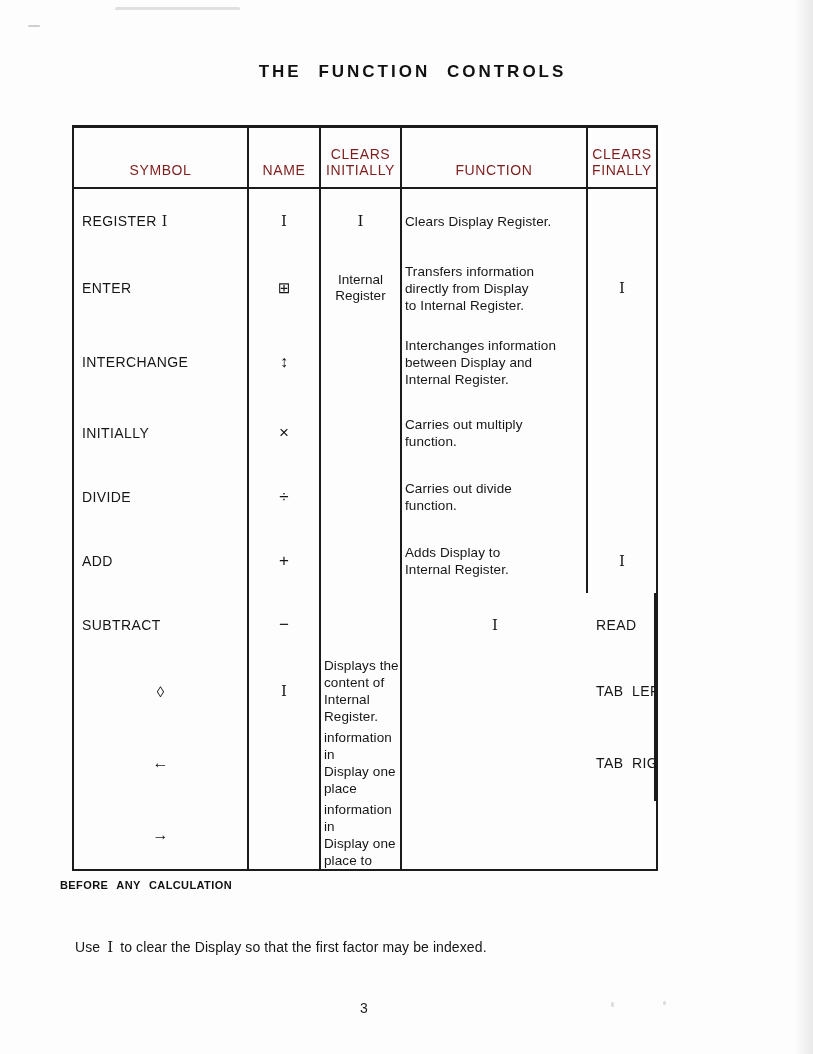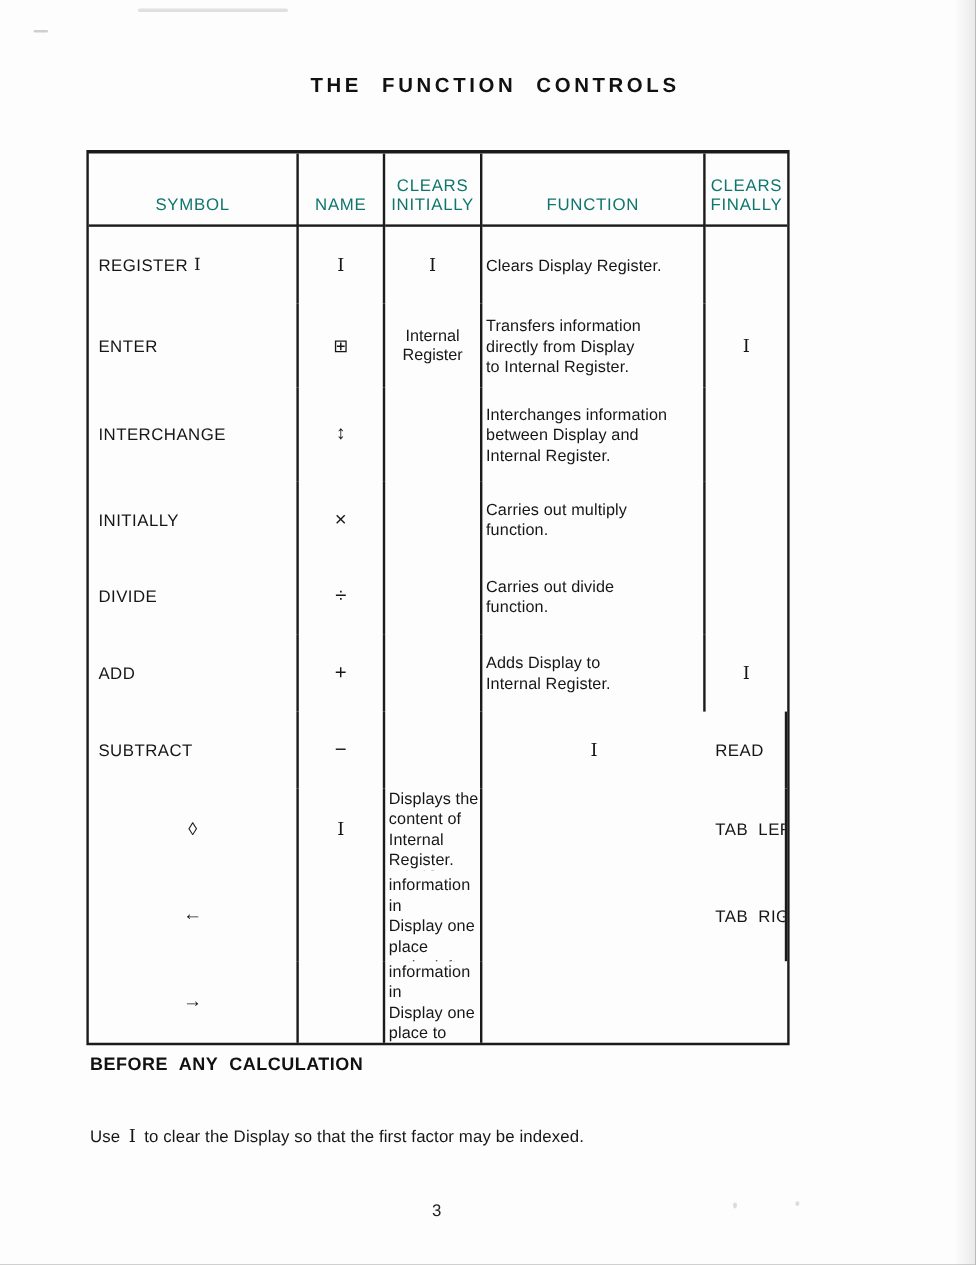--- a/index.html
+++ b/index.html
@@ -43,39 +43,39 @@
     overflow:hidden;
   }
   .cell.vline{border-right:2px solid #1b1b1b;}
   .hcell{
     border-bottom:2px solid #1b1b1b;
     align-items:flex-end;
     padding-bottom:9px;
     font-size:14px;letter-spacing:0.6px;
     text-align:center;
     white-space:pre-line;line-height:16px;
-    color:#0f766e;
+    color:#7f1d1d;
   }
   .namecell{justify-content:flex-start;padding-left:8px;
     font-size:14px;letter-spacing:0.4px;white-space:pre;}
   .fncell{justify-content:flex-start;padding-left:3px;
     font-size:13.5px;line-height:17px;white-space:pre-line;
     letter-spacing:0.1px;}
   .symcell{font-size:17px;}
   .clrcell{font-size:13.5px;line-height:16px;text-align:center;white-space:pre-line;}
   .serif-i{font-family:"DejaVu Serif","Liberation Serif",serif;font-size:15px;}
   .name-suffix{font-family:"DejaVu Serif","Liberation Serif",serif;font-size:14px;margin-left:5px;}
   .sym-box{font-size:15px;}
   .sym-arrow{font-weight:bold;font-size:16px;}
   .sym-updown{font-weight:bold;font-size:16px;}
   .sym-diamond{font-size:15px;}
 
   .footer-heading{
-    position:absolute;left:75px;top:879px;
-    font-size:15px;font-weight:bold;
+    position:absolute;left:60px;top:879px;
+    font-size:11px;font-weight:bold;
     letter-spacing:0.4px;word-spacing:5px;color:#111;
   }
   .footer-line{
     position:absolute;left:75px;top:938px;
     font-size:14px;letter-spacing:0.1px;color:#161616;
   }
   .footer-line .serif-i{margin:0 7px;font-size:15px;}
 
   .page-number{
     position:absolute;left:0;top:1000px;width:728px;

